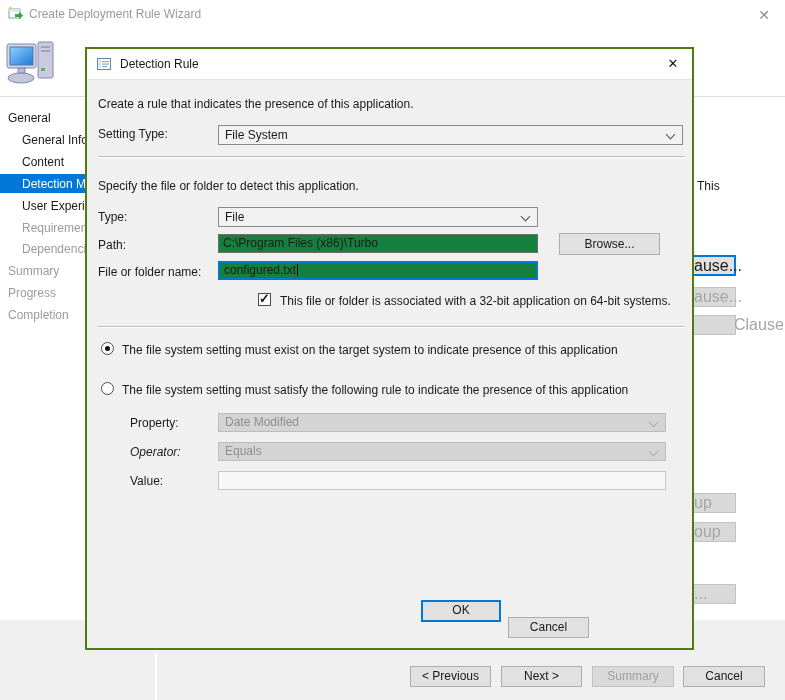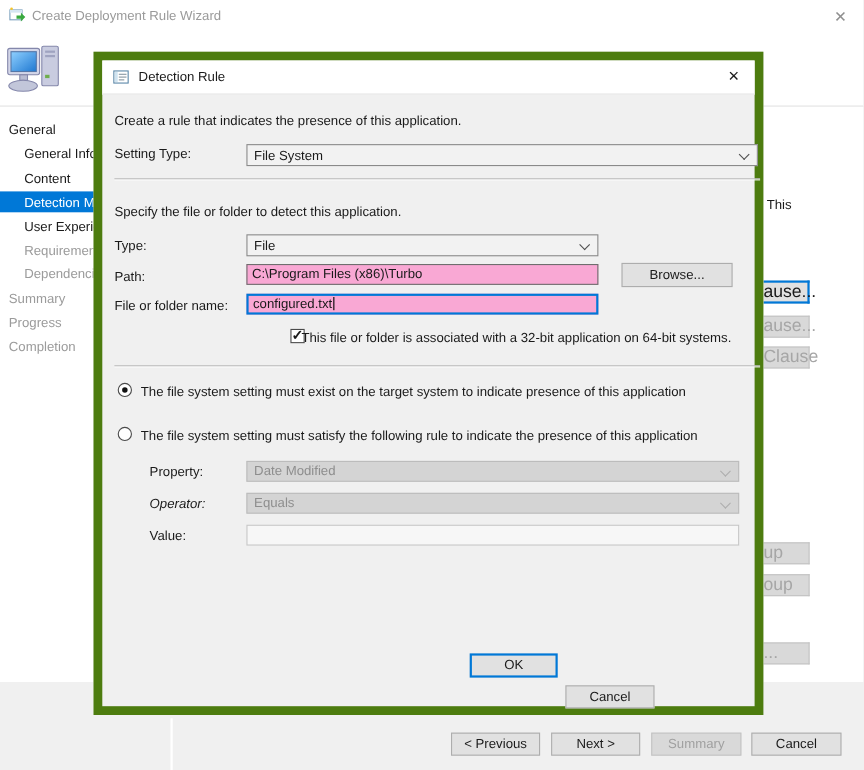--- a/index.html
+++ b/index.html
@@ -31,76 +31,76 @@
   #si7{top:263px;left:8px;}
   #si8{top:285px;left:8px;}
   #si9{top:307px;left:8px;}
   .dis{color:#9b9b9b;}
 
   
   .this-frag{position:absolute;left:697px;top:179px;z-index:1;}
   .frag{position:absolute;left:694px;width:42px;box-sizing:border-box;background:#d9d9d9;border:1px solid #c3c3c3;border-left:none;color:#a6a6a6;font-size:16px;z-index:1;}
   #fb1{top:255px;height:21px;line-height:17px;background:#e1e1e1;border:2px solid #0078d7;border-left:none;color:#1a1a1a;}
   #fb2{top:287px;height:20px;line-height:18px;}
-  #fb3{top:315px;height:20px;line-height:18px;}
+  #fb3{top:315px;height:20px;line-height:18px;padding-left:40px;}
   #fb4{top:493px;height:20px;line-height:18px;}
   #fb5{top:522px;height:20px;line-height:18px;}
   #fb6{top:584px;height:20px;line-height:18px;}
 
   
   .vline{position:absolute;left:155px;top:653px;width:2px;height:47px;background:#ffffff;}
   .wbtn{position:absolute;top:666px;height:21px;box-sizing:border-box;background:#e1e1e1;border:1px solid #adadad;text-align:center;line-height:19px;font-size:12px;z-index:1;}
   #wb-prev{left:410px;width:81px;}
   #wb-next{left:501px;width:81px;}
   #wb-sum{left:592px;width:82px;background:#d9d9d9;border-color:#c3c3c3;color:#a0a0a0;}
   #wb-can{left:683px;width:82px;}
 
   
-  .dialog{position:absolute;left:85px;top:47px;width:609px;height:603px;box-sizing:border-box;border:8px solid #4d7c0f;background:#f0f0f0;z-index:2;}
+  .dialog{position:absolute;left:85px;top:47px;width:609px;height:603px;box-sizing:border-box;border:2px solid #4d7c0f;background:#f0f0f0;z-index:2;}
   .dlg-titlebar{position:relative;height:30px;background:#ffffff;border-bottom:1px solid #e3e3e3;}
   .dlg-icon{position:absolute;left:9px;top:7px;width:16px;height:16px;}
   .dlg-title{position:absolute;left:33px;top:8px;font-size:12px;color:#1a1a1a;}
   .dlg-close{position:absolute;right:8px;top:4px;width:22px;height:22px;text-align:center;line-height:22px;font-size:13px;color:#1a1a1a;}
   .dlg-body{position:relative;height:568px;}
   .lbl{position:absolute;white-space:nowrap;}
   #l-intro{left:11px;top:17px;}
   #l-settingtype{left:11px;top:47px;}
   #l-specify{left:11px;top:99px;}
   #l-type{left:11px;top:130px;}
   #l-path{left:11px;top:158px;}
   #l-fname{left:11px;top:185px;}
-  #l-cb{left:181px;top:214px;}
+  #l-cb{left:193px;top:214px;}
   #l-rad1{left:35px;top:263px;}
   #l-rad2{left:35px;top:303px;}
   #l-prop{left:43px;top:336px;}
   #l-oper{left:43px;top:365px;font-style:italic;}
   #l-value{left:43px;top:394px;}
 
   .hr{position:absolute;left:11px;width:587px;height:1px;background:#bdbdbd;box-shadow:0 1px 0 #ffffff;}
   #hr1{top:76px;}
   #hr2{top:246px;}
 
   .dd{position:absolute;box-sizing:border-box;height:20px;line-height:18px;padding:0 22px 0 6px;background:#f2f2f2;border:1px solid #8a8a8a;overflow:hidden;white-space:nowrap;}
   .dd .chev{position:absolute;right:8px;top:5px;width:6px;height:6px;border-right:1px solid #505050;border-bottom:1px solid #505050;transform:rotate(45deg);}
   .dd.disabled{background:#d4d4d4;border-color:#bcbcbc;color:#8e8e8e;}
   .dd.disabled .chev{border-color:#adadad;}
   #dd-settingtype{left:131px;top:45px;width:465px;}
   #dd-type{left:131px;top:127px;width:320px;}
   #dd-prop{left:131px;top:333px;width:448px;height:19px;line-height:17px;}
   #dd-oper{left:131px;top:362px;width:448px;height:19px;line-height:17px;}
 
-  .txt{position:absolute;box-sizing:border-box;height:19px;background:#f9a8d4;border:1px solid #6e6e6e;padding:0 4px;font:12px "Liberation Sans",sans-serif;color:#1a1a1a;line-height:17px;white-space:nowrap;overflow:hidden;}
+  .txt{position:absolute;box-sizing:border-box;height:19px;background:#15803d;border:1px solid #6e6e6e;padding:0 4px;font:12px "Liberation Sans",sans-serif;color:#1a1a1a;line-height:17px;white-space:nowrap;overflow:hidden;}
   #path-input{left:131px;top:154px;width:320px;}
   #fname-input{left:131px;top:181px;width:320px;border:2px solid #0078d7;line-height:15px;}
   .caret{display:inline-block;width:1px;height:12px;background:#000;vertical-align:-2px;margin-left:1px;}
   #value-input{left:131px;top:391px;width:448px;background:#f7f7f7;border:1px solid #c6c6c6;}
 
   .btn{position:absolute;box-sizing:border-box;background:#e1e1e1;border:1px solid #adadad;text-align:center;font-size:12px;}
   #browse-btn{left:472px;top:153px;width:101px;height:22px;line-height:20px;}
-  #ok-btn{left:334px;top:508px;width:80px;height:22px;border:2px solid #0078d7;line-height:17px;}
+  #ok-btn{left:334px;top:520px;width:80px;height:22px;border:2px solid #0078d7;line-height:17px;}
   #cancel-btn{left:421px;top:537px;width:81px;height:21px;line-height:19px;}
 
   .cb{position:absolute;left:171px;top:213px;width:13px;height:13px;box-sizing:border-box;background:#fff;border:1px solid #4a4a4a;}
   .cb.checked::after{content:"\2713";position:absolute;left:0px;top:-3px;font-size:13px;font-weight:bold;color:#1a1a1a;}
   .rad{position:absolute;width:13px;height:13px;box-sizing:border-box;border:1px solid #4a4a4a;border-radius:50%;background:#fff;}
   .rad.sel::after{content:"";position:absolute;left:3px;top:3px;width:5px;height:5px;border-radius:50%;background:#111;}
   #rad1{left:14px;top:262px;}
   #rad2{left:14px;top:302px;}
 </style>
 </head>

